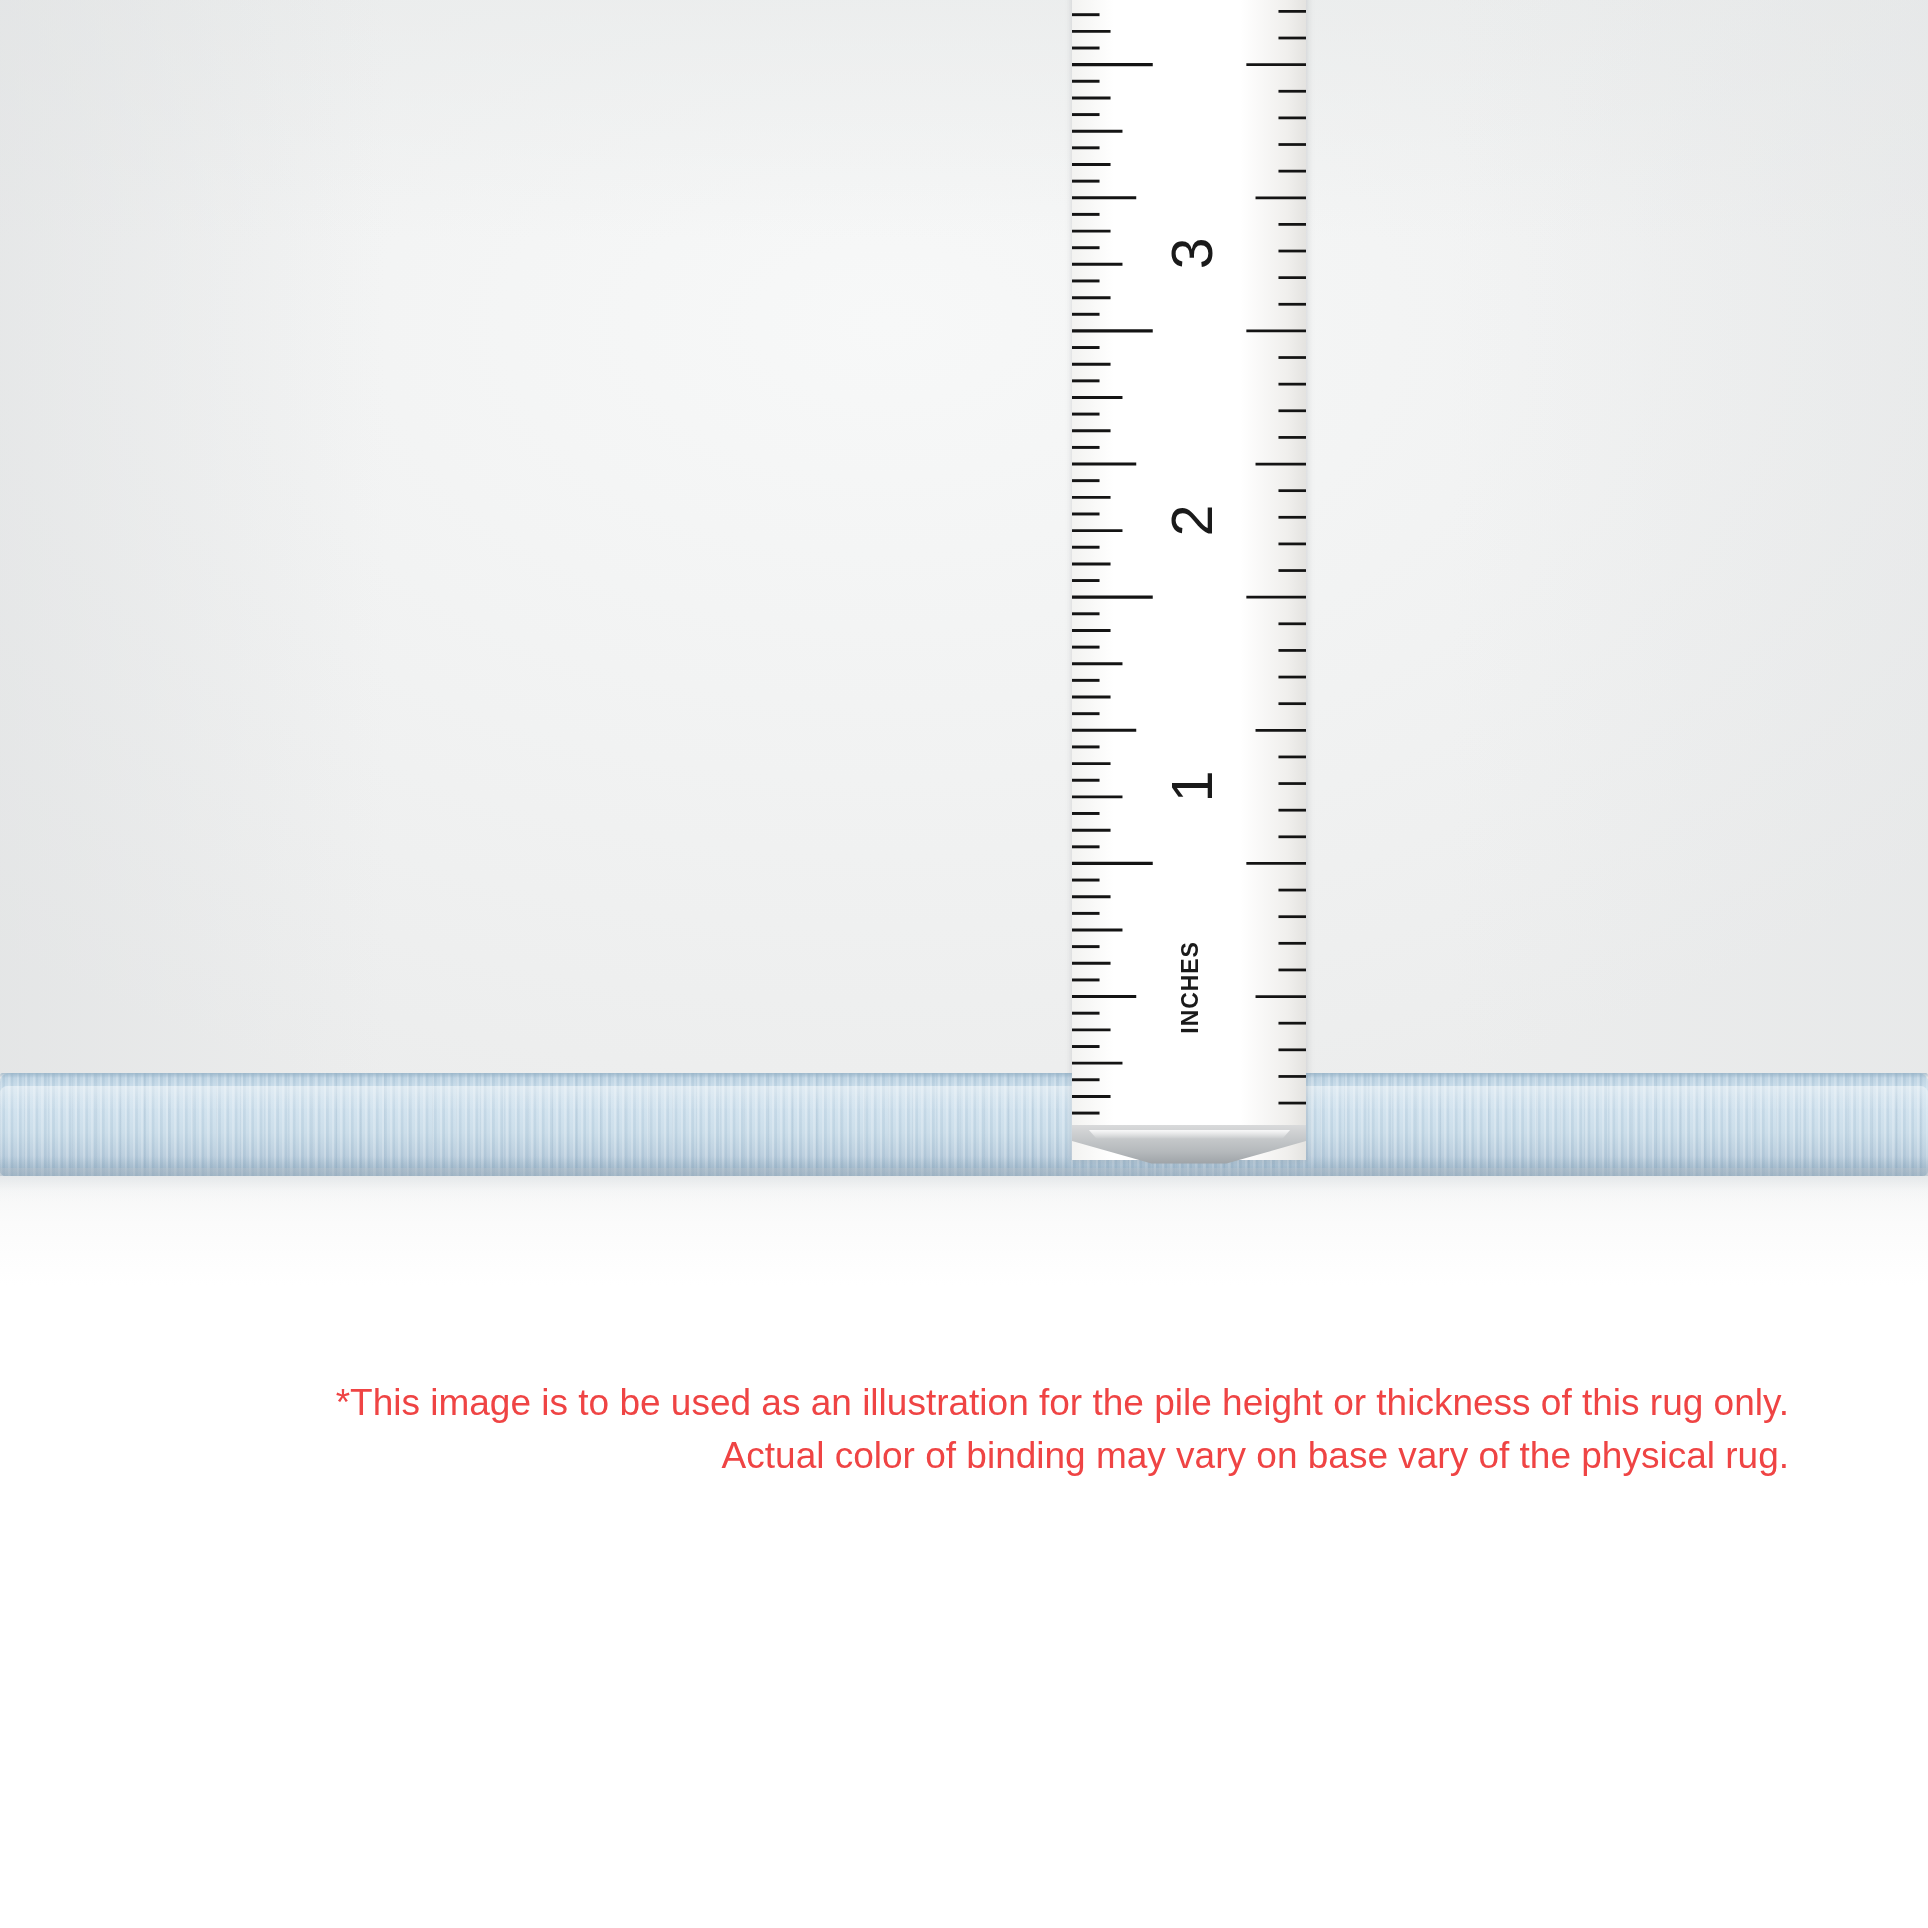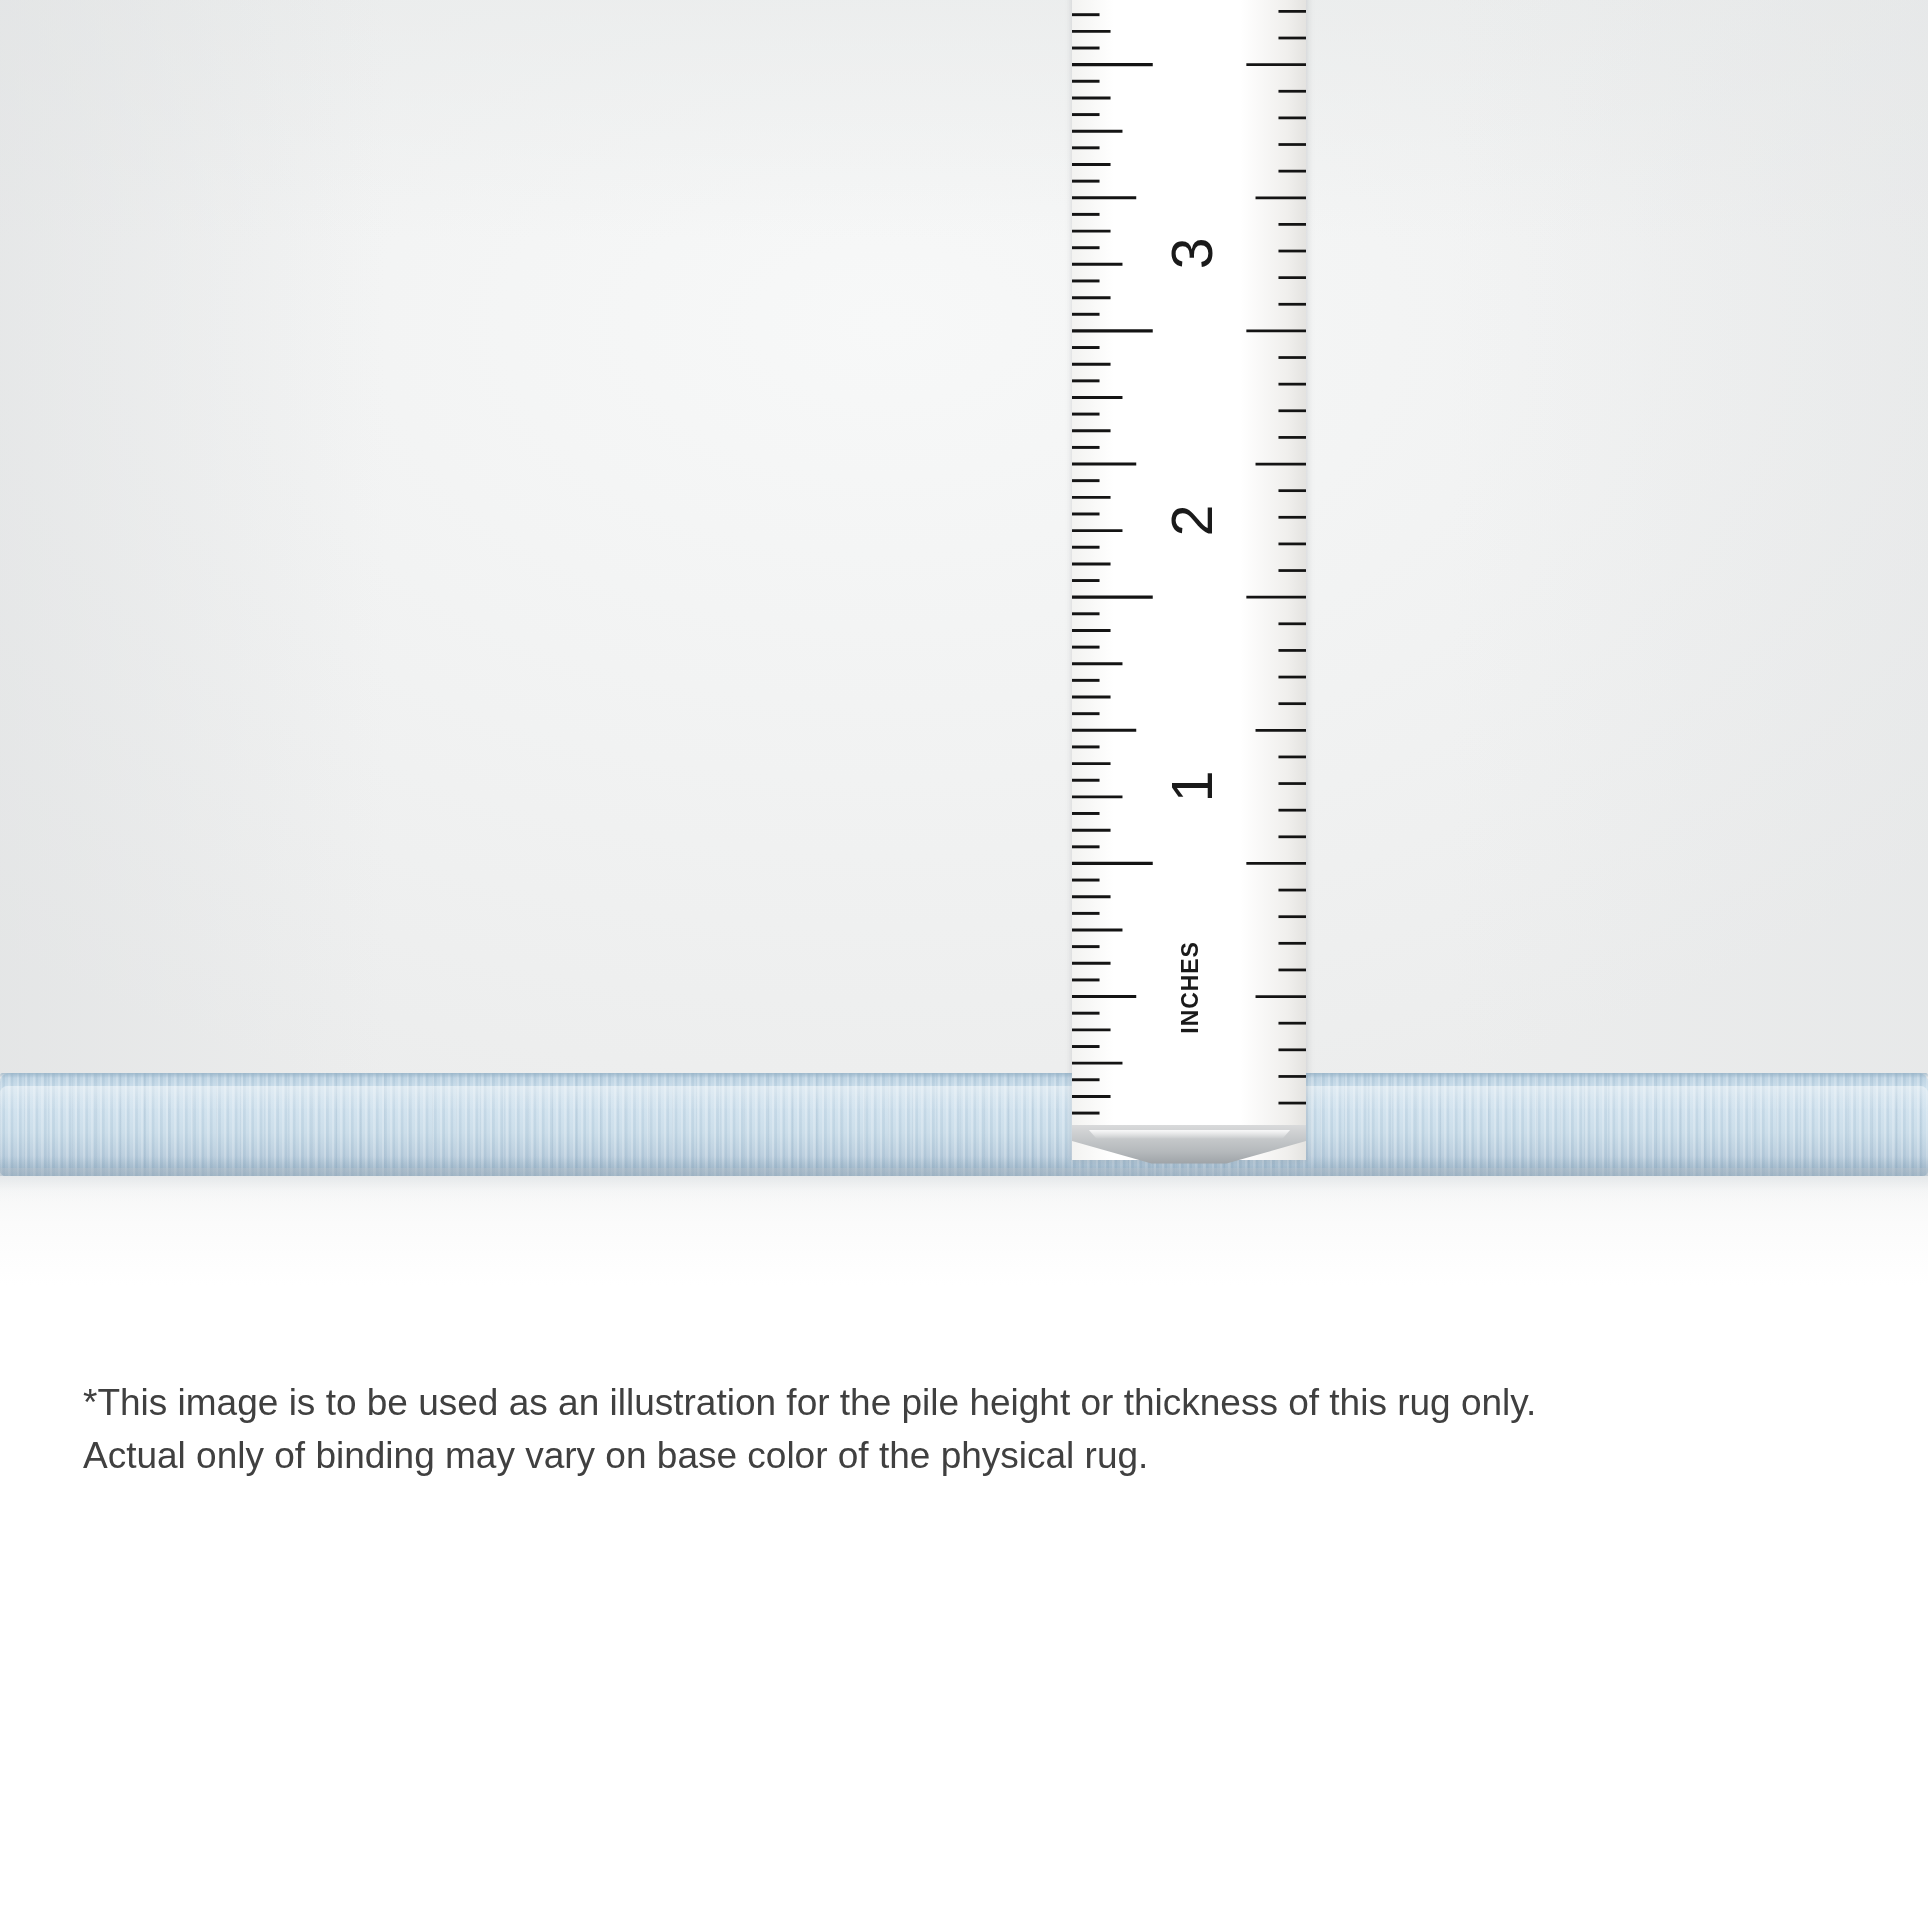--- a/index.html
+++ b/index.html
@@ -237,22 +237,22 @@
     letter-spacing: 0.9px;
     white-space: nowrap;
   }
 
   
   .caption {
     position: absolute;
     left: 0;
     top: 1377px;
     width: 1872px;
-    text-align: left;
-    color: #404040;
+    text-align: right;
+    color: #ef4444;
     font-size: 37px;
     line-height: 1.42;
     font-family: "Liberation Sans", sans-serif;
   }
   .caption-line {
     display: block;
     padding: 0 83px;
   }
 </style>
 </head>
@@ -416,17 +416,17 @@
       <div class="ruler-unit" style="left: 59px; top: 992px; width: 119px; text-align:center;">INCHES</div>
 
       <div class="ruler-metal-tip"></div>
       <div class="ruler-tip-shine"></div>
     </div>
 
   </div>
 
   <div class="caption">
     <span class="caption-line">*This image is to be used as an illustration for the pile height or thickness of this rug only.</span>
-    <span class="caption-line">Actual only of binding may vary on base color of the physical rug.</span>
+    <span class="caption-line">Actual color of binding may vary on base vary of the physical rug.</span>
   </div>
 
 </div>
 
 
 </body></html>

